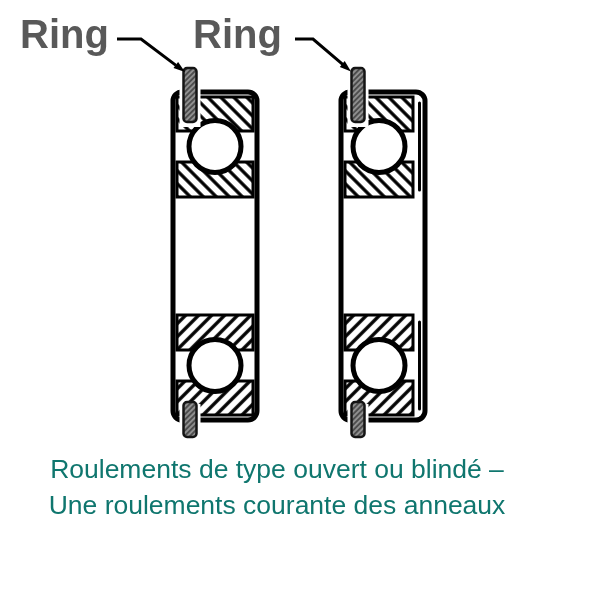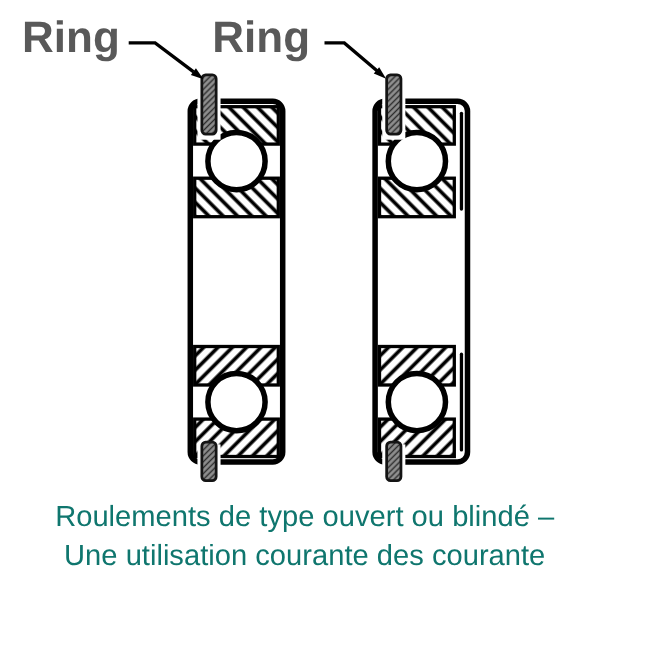--- a/index.html
+++ b/index.html
@@ -111,16 +111,16 @@
 
     <path d="M295 39 H313 L343 64.6" fill="none" stroke="#000000" stroke-width="3"></path>
     <polygon points="351,71.5 339.8,66.9 344.7,61.1" fill="#000000"></polygon>
   </svg>
 
   <div id="ring-label-left" class="ring-label">Ring</div>
   <div id="ring-label-right" class="ring-label">Ring</div>
 
   <div id="caption">
     <div>Roulements de type ouvert ou blindé –</div>
-    <div>Une utilisation courante des courante</div>
+    <div>Une roulements courante des anneaux</div>
   </div>
 
 </div>
 
 </body></html>

